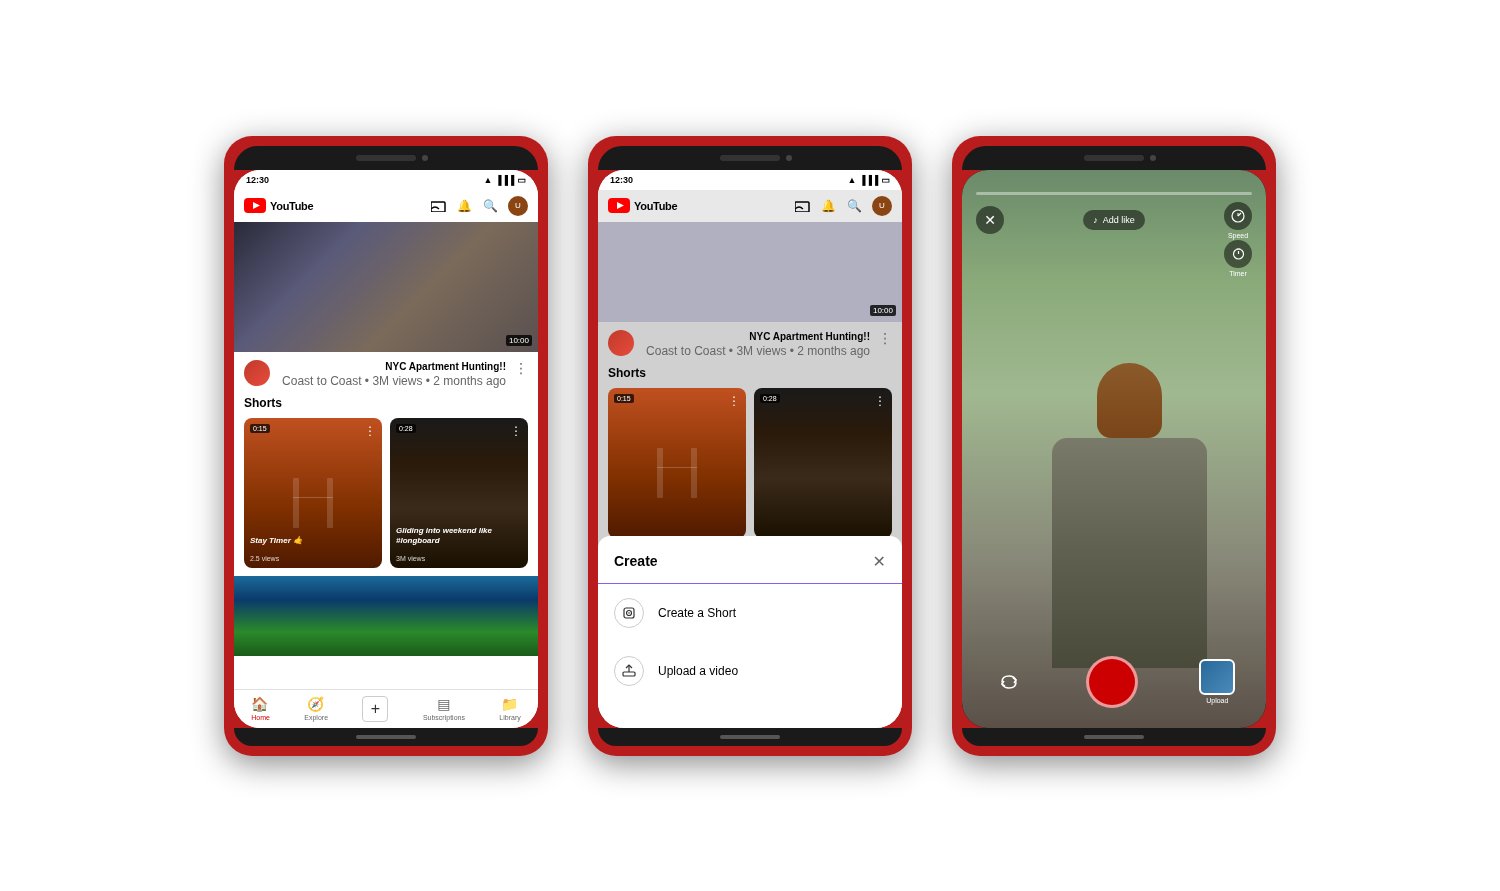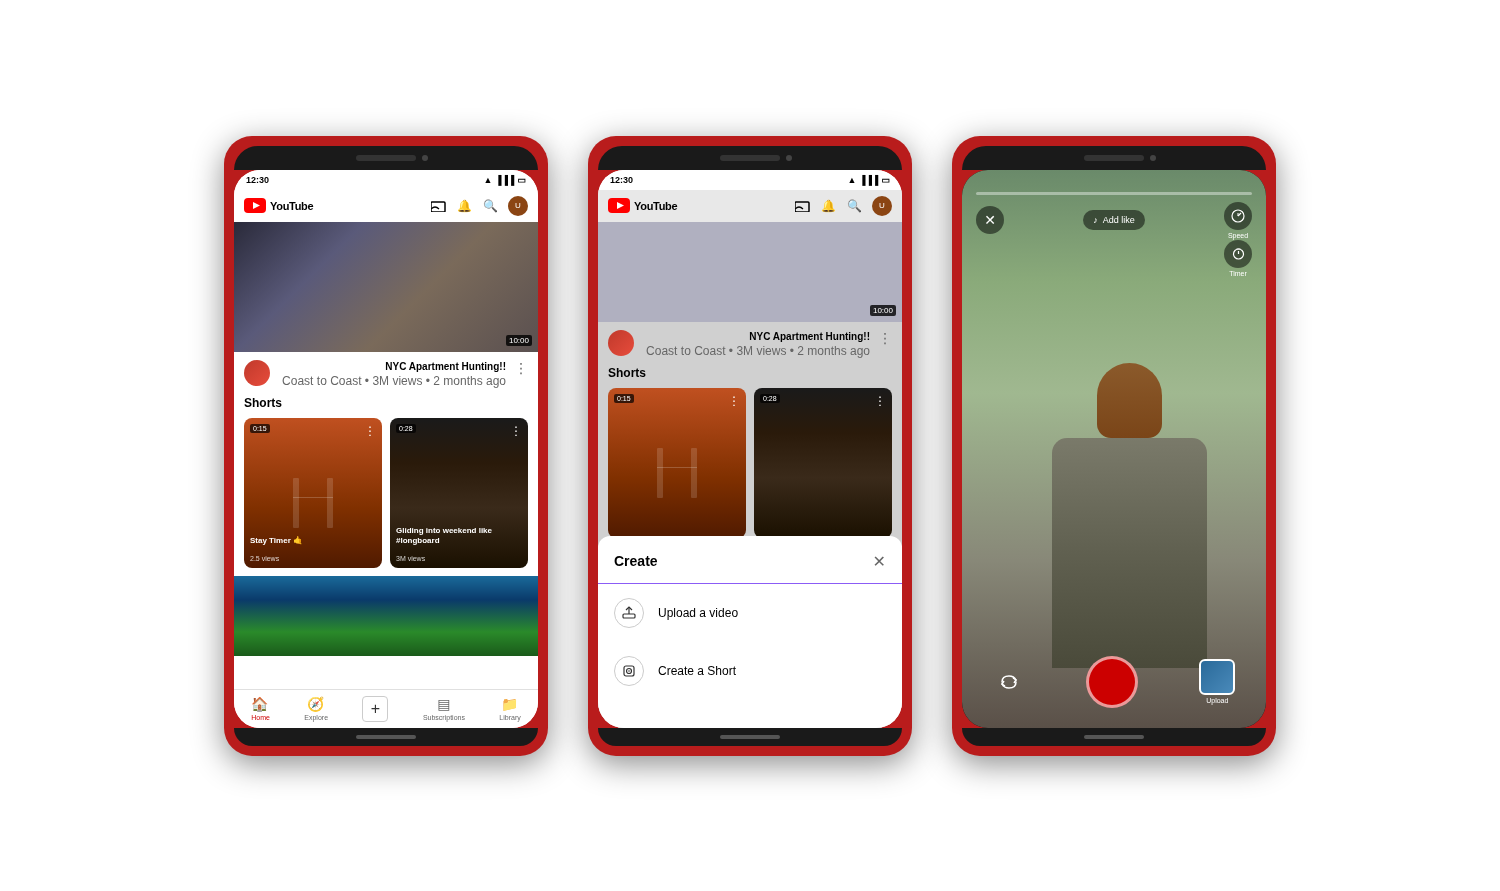--- a/index.html
+++ b/index.html
@@ -239,20 +239,21 @@
     }
     .short-title {
       position: absolute;
       bottom: 22px;
       left: 6px;
       right: 6px;
       color: #fff;
       font-size: 8px;
       font-weight: bold;
       line-height: 1.2;
+      font-style: italic;
     }
     .short-views {
       position: absolute;
       bottom: 6px;
       left: 6px;
       color: rgba(255,255,255,0.8);
       font-size: 7px;
     }
 
     
@@ -742,36 +743,36 @@
       </div>
 
       <div class="create-overlay">
         <div class="create-header">
           <span class="create-title">Create</span>
           <span class="create-close">✕</span>
         </div>
         <div class="create-item">
           <div class="create-item-icon">
             <svg width="14" height="14" viewBox="0 0 14 14">
+              <rect x="2" y="2" width="10" height="10" rx="2" fill="none" stroke="#333" stroke-width="1.2"></rect>
+              <circle cx="7" cy="7" r="2.5" fill="none" stroke="#333" stroke-width="1.2"></circle>
+              <circle cx="7" cy="7" r="0.8" fill="#333"></circle>
+            </svg>
+          </div>
+          <span>Create a Short</span>
+        </div>
+        <div class="create-item">
+          <div class="create-item-icon">
+            <svg width="14" height="14" viewBox="0 0 14 14">
               <rect x="1" y="8" width="12" height="4" rx="1" fill="none" stroke="#333" stroke-width="1.2"></rect>
               <line x1="7" y1="1" x2="7" y2="8" stroke="#333" stroke-width="1.2"></line>
               <polyline points="4,4 7,1 10,4" fill="none" stroke="#333" stroke-width="1.2"></polyline>
             </svg>
           </div>
           <span>Upload a video</span>
-        </div>
-        <div class="create-item">
-          <div class="create-item-icon">
-            <svg width="14" height="14" viewBox="0 0 14 14">
-              <rect x="2" y="2" width="10" height="10" rx="2" fill="none" stroke="#333" stroke-width="1.2"></rect>
-              <circle cx="7" cy="7" r="2.5" fill="none" stroke="#333" stroke-width="1.2"></circle>
-              <circle cx="7" cy="7" r="0.8" fill="#333"></circle>
-            </svg>
-          </div>
-          <span>Create a Short</span>
         </div>
         <div style="height:20px;"></div>
       </div>
     </div>
   </div>
   <div class="phone-bottom-bar">
     <div class="phone-home-bar"></div>
   </div>
 </div>
 

